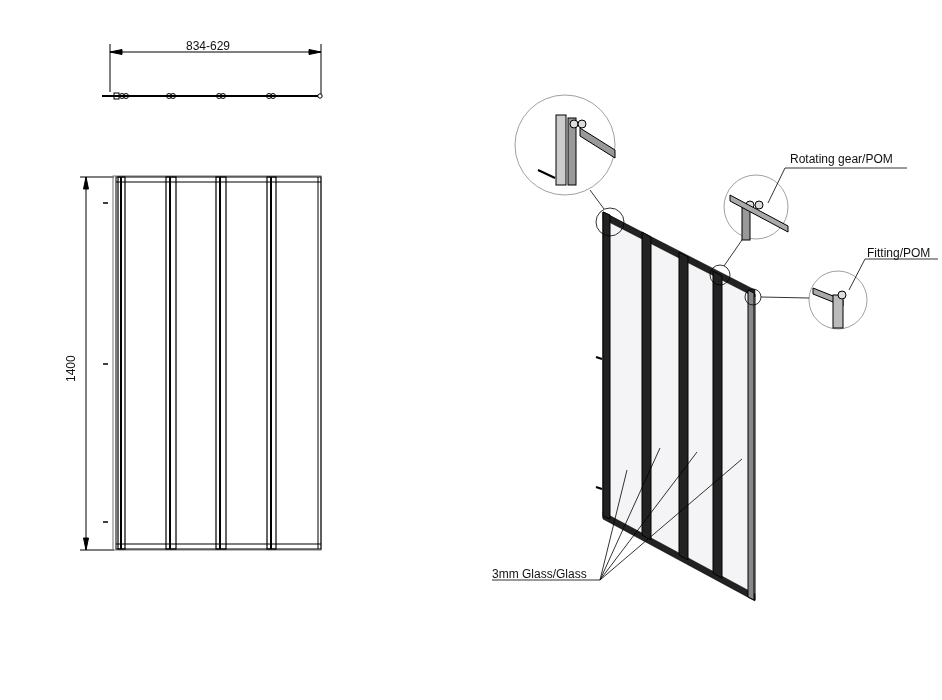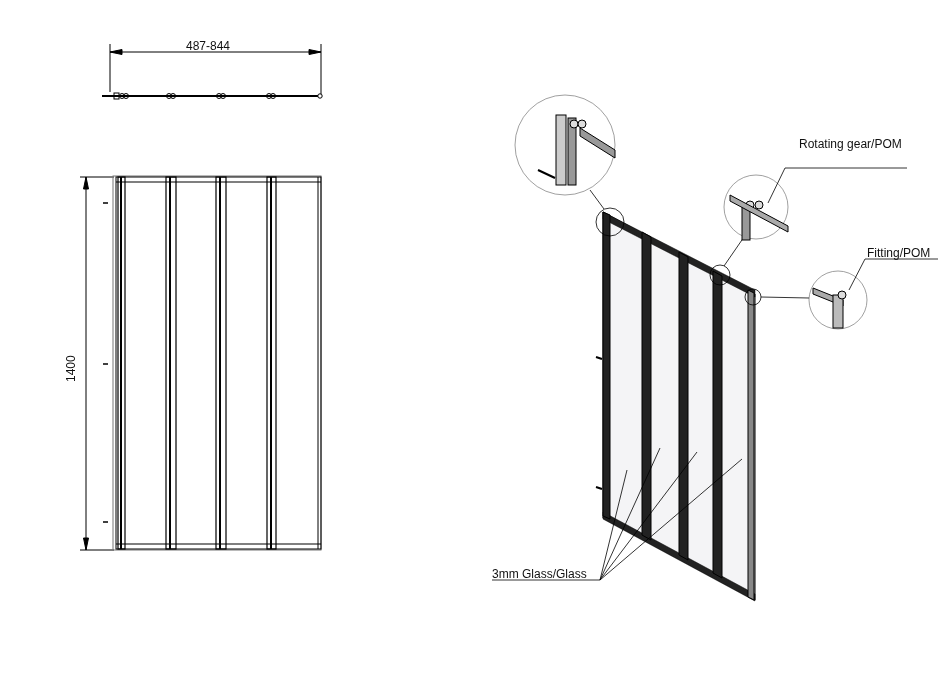--- a/index.html
+++ b/index.html
@@ -4,21 +4,21 @@
 <style>
   html,body{margin:0;padding:0;background:#fff;}
   body{width:942px;height:700px;position:relative;overflow:hidden;font-family:"Liberation Sans",sans-serif;}
   svg{position:absolute;left:0;top:0;}
   .lbl{position:absolute;font-size:12px;color:#111;white-space:nowrap;}
   .dim{font-size:12px;}
 </style>
 </head>
 <body>
 
-<div class="lbl dim" style="left:186px;top:39px;">487-844</div>
+<div class="lbl dim" style="left:186px;top:39px;">834-629</div>
 <div class="lbl dim" style="left:64px;top:352px;transform:rotate(-90deg);transform-origin:left top;top:382px;">1400</div>
 
 <svg width="942" height="700">
 
   <g stroke="#000" stroke-width="1">
     <line x1="110" y1="52" x2="321" y2="52"></line>
     <line x1="110" y1="44" x2="110" y2="92"></line>
     <line x1="321" y1="44" x2="321" y2="96"></line>
     <polygon points="110,52 122,49.5 122,54.5" fill="#000"></polygon>
     <polygon points="321,52 309,49.5 309,54.5" fill="#000"></polygon>
@@ -120,15 +120,15 @@
     <rect x="742" y="205" width="8" height="35" fill="#999"></rect>
     <circle cx="750" cy="205" r="4" fill="#ddd"></circle>
       <circle cx="759" cy="205" r="4" fill="#ddd"></circle>
     <polygon points="730,195 788,226 788,232 730,201" fill="#aaa"></polygon>
     <polygon points="813,288 843,300 843,306 813,294" fill="#aaa"></polygon>
     <rect x="833" y="295" width="10" height="33" fill="#bbb"></rect>
     <circle cx="842" cy="295" r="4" fill="#ddd"></circle>
   </g>
 </svg>
 
-<div class="lbl" style="left:790px;top:137px;margin-left:9px;">Rotating gear/POM</div>
+<div class="lbl" style="left:790px;top:152px;">Rotating gear/POM</div>
 <div class="lbl" style="left:867px;top:246px;text-align:center;">Fitting/POM</div>
 <div class="lbl" style="left:492px;top:567px;">3mm Glass/Glass</div>
 
 </body></html>

